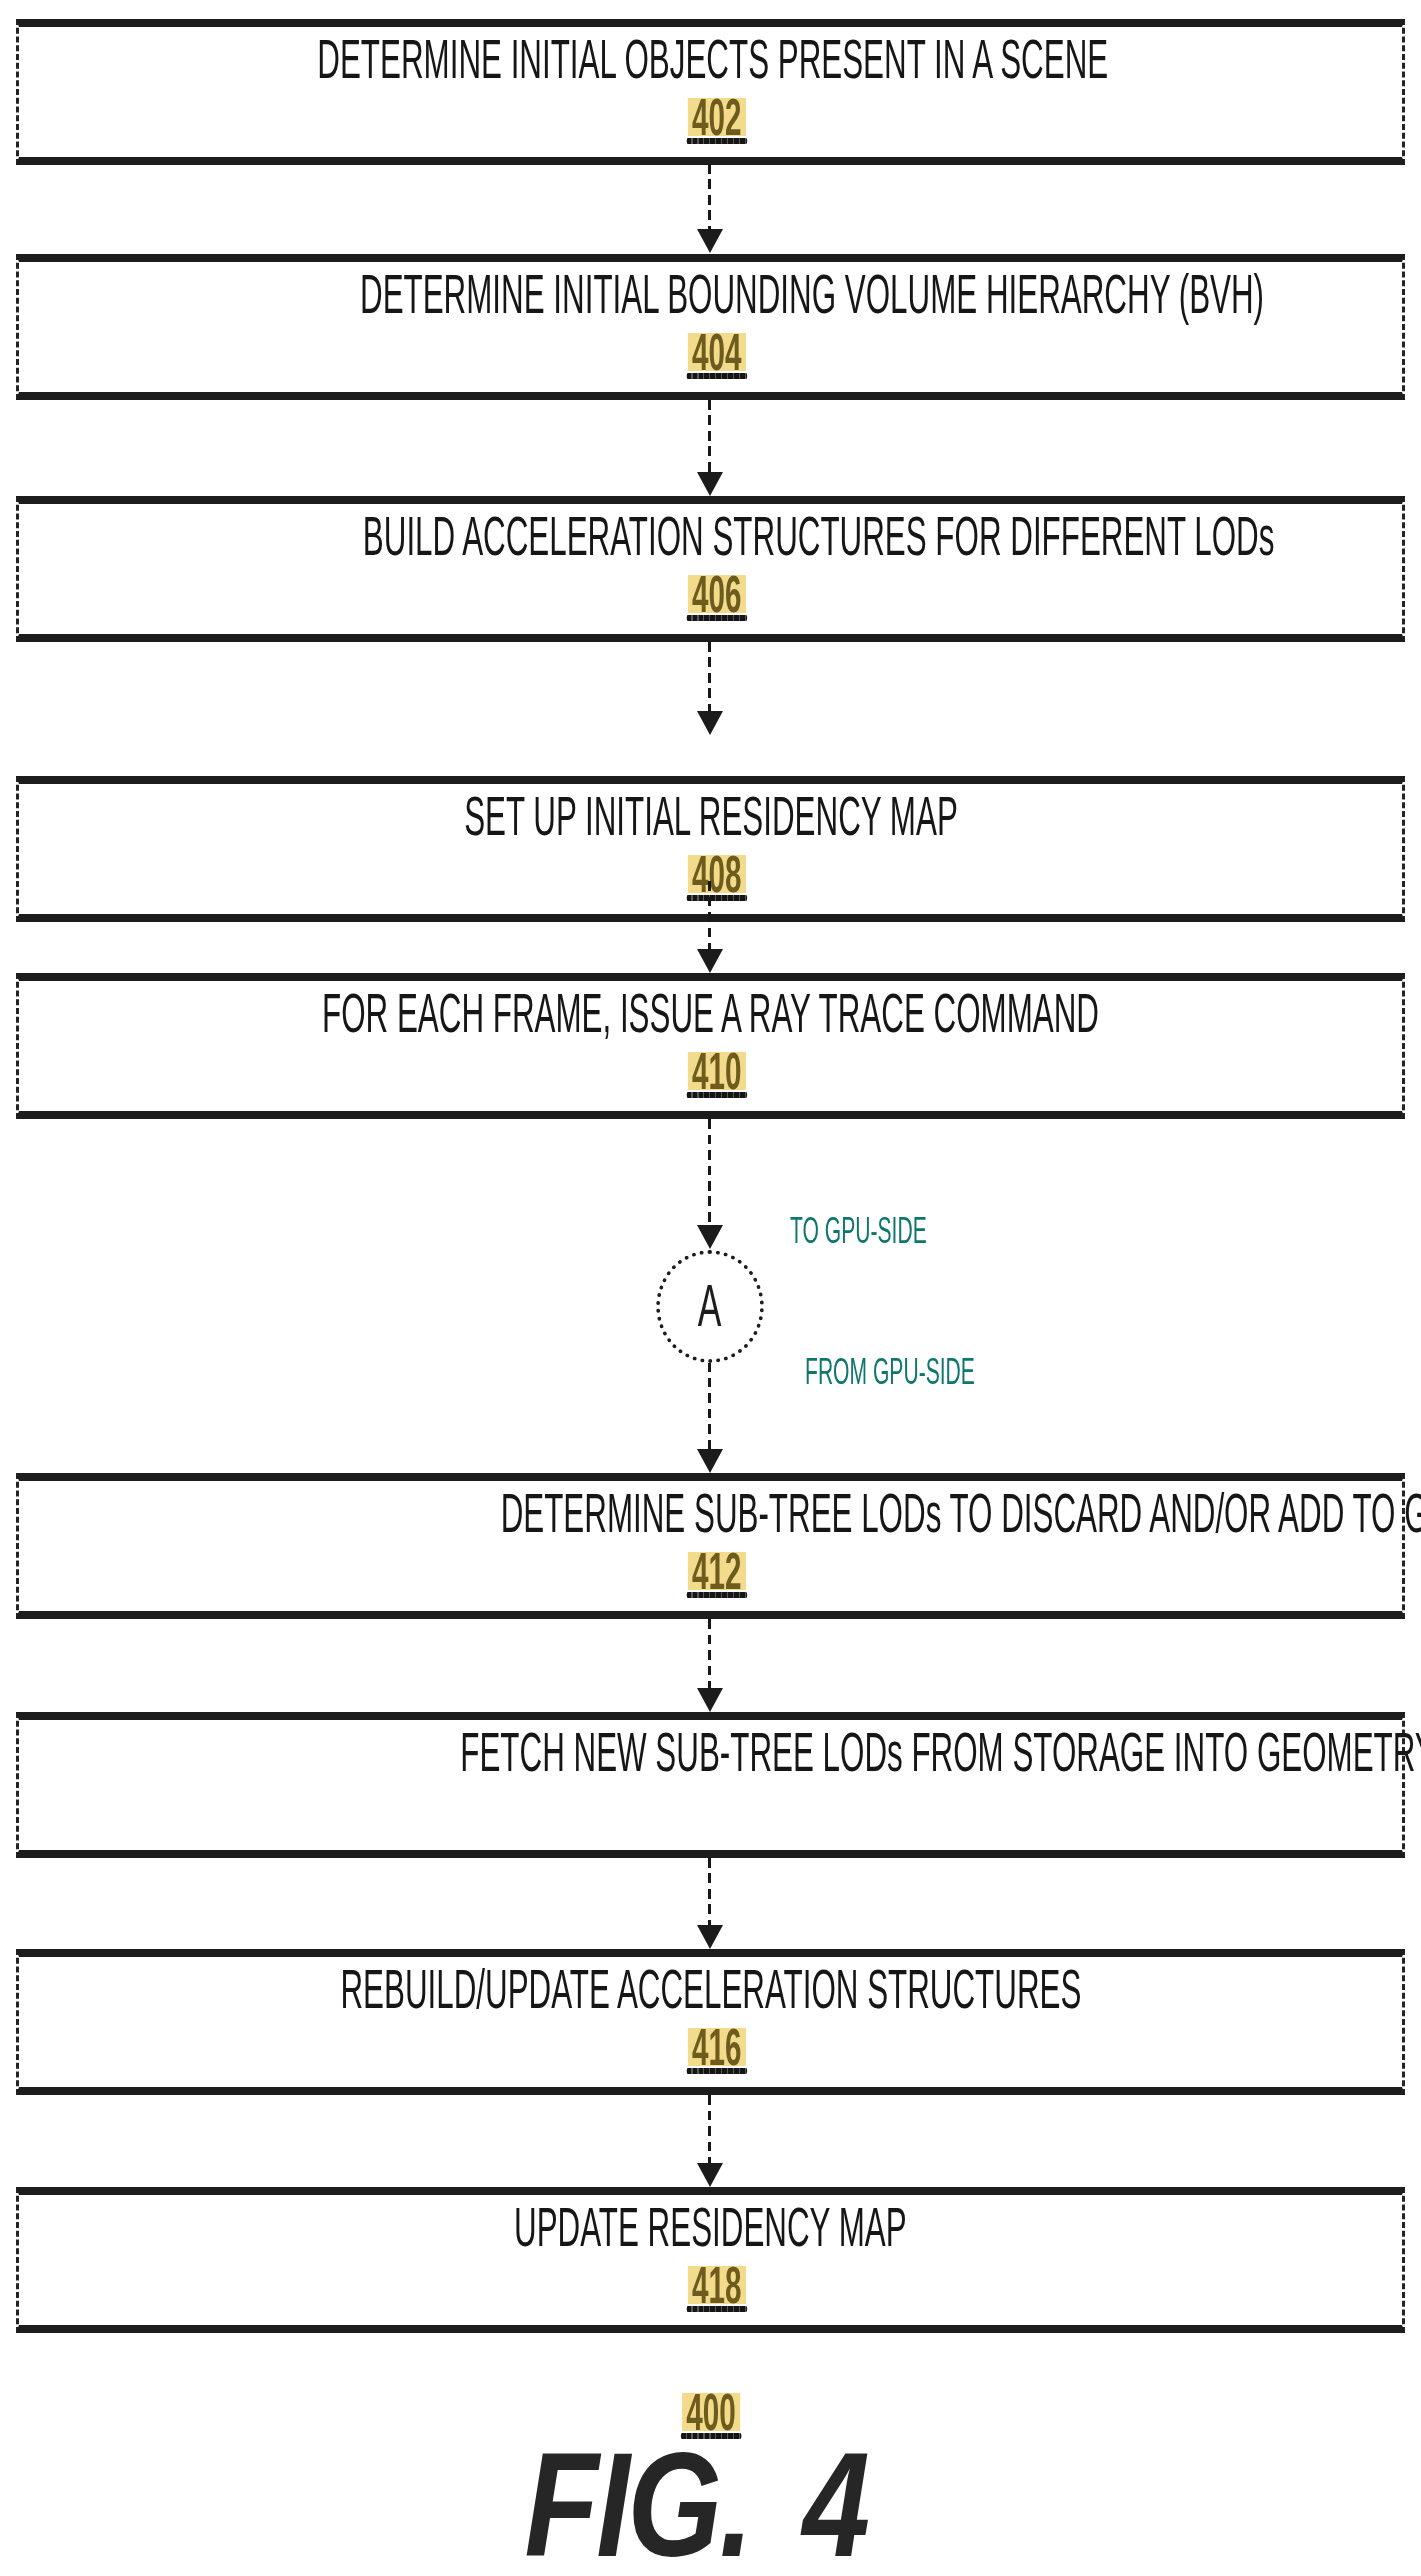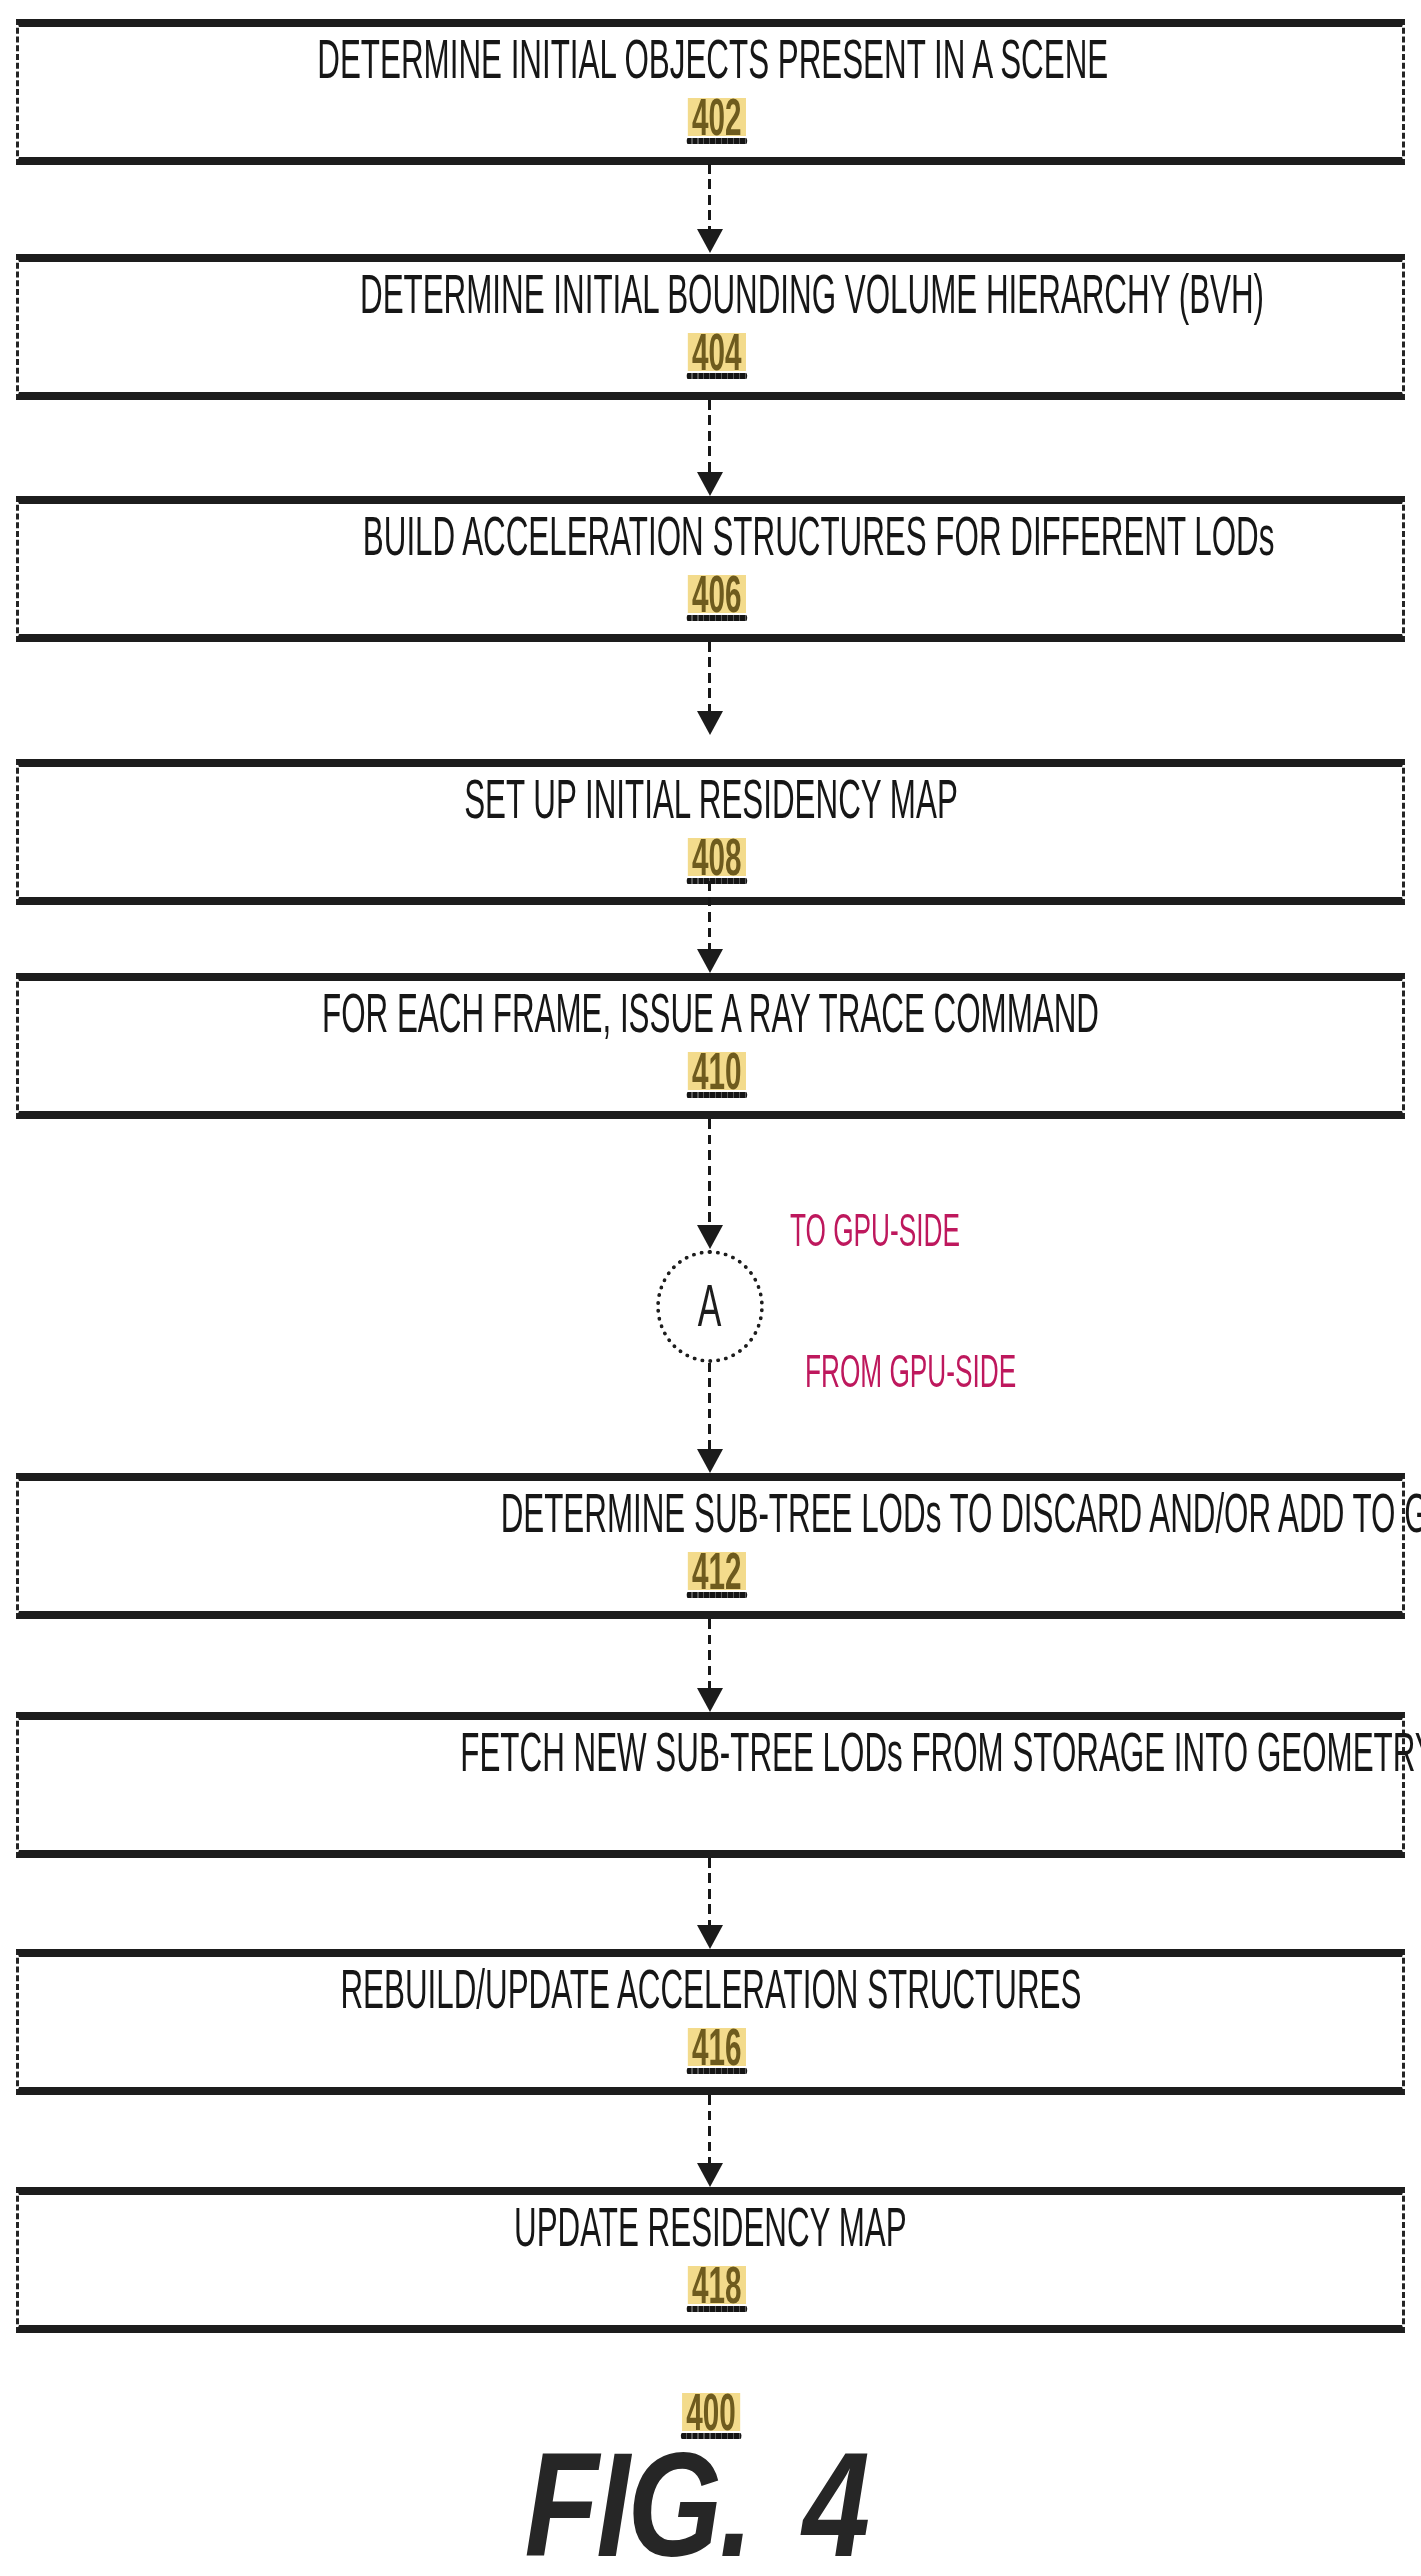--- a/index.html
+++ b/index.html
@@ -23,21 +23,21 @@
     position:absolute;
     left:16.3px;width:1389px;height:146px;
     box-sizing:border-box;
     border-top:8.1px solid #1d1d1d;
     border-bottom:8.1px solid #1d1d1d;
     border-left:3px dashed #242424;
     border-right:3px dashed #242424;
     background:#fff;
   }
   .s1{top:18.5px;}  .s2{top:254px;} .s3{top:496px;}
-  .s4{top:759px;} .s5{top:973px;}.s6{top:1473px;}
+  .s4{top:776px;} .s5{top:973px;}.s6{top:1473px;}
   .s7{top:1712px;}.s8{top:1949px;}.s9{top:2187px;}
   .step-label{
     position:absolute;left:0;right:0;top:9px;
     text-align:center;
     font-size:55px;line-height:47px;font-weight:400;
     color:#161616;
   }
   .t-scale{
     display:inline-block;
     transform:scaleX(0.57);
@@ -97,22 +97,22 @@
     display:flex;align-items:center;justify-content:center;
   }
   .conn-letter{
     display:inline-block;
     font-size:59px;line-height:59px;font-weight:400;
     transform:scaleX(0.6);
     color:#1d1d1d;
   }
   .gpu-label{
     position:absolute;
-    font-size:46px;line-height:47px;font-weight:400;
-    color:#be185d;
+    font-size:37px;line-height:47px;font-weight:400;
+    color:#0f766e;
     white-space:nowrap;
   }
   .gpu-label .t-scale{transform-origin:0 50%;}
   .to-gpu{left:790px;top:1207px;}
   .from-gpu{left:805px;top:1348px;}
   
   .fig-ref-row{
     position:absolute;left:711px;top:2393px;
     transform:translateX(-50%);
   }

